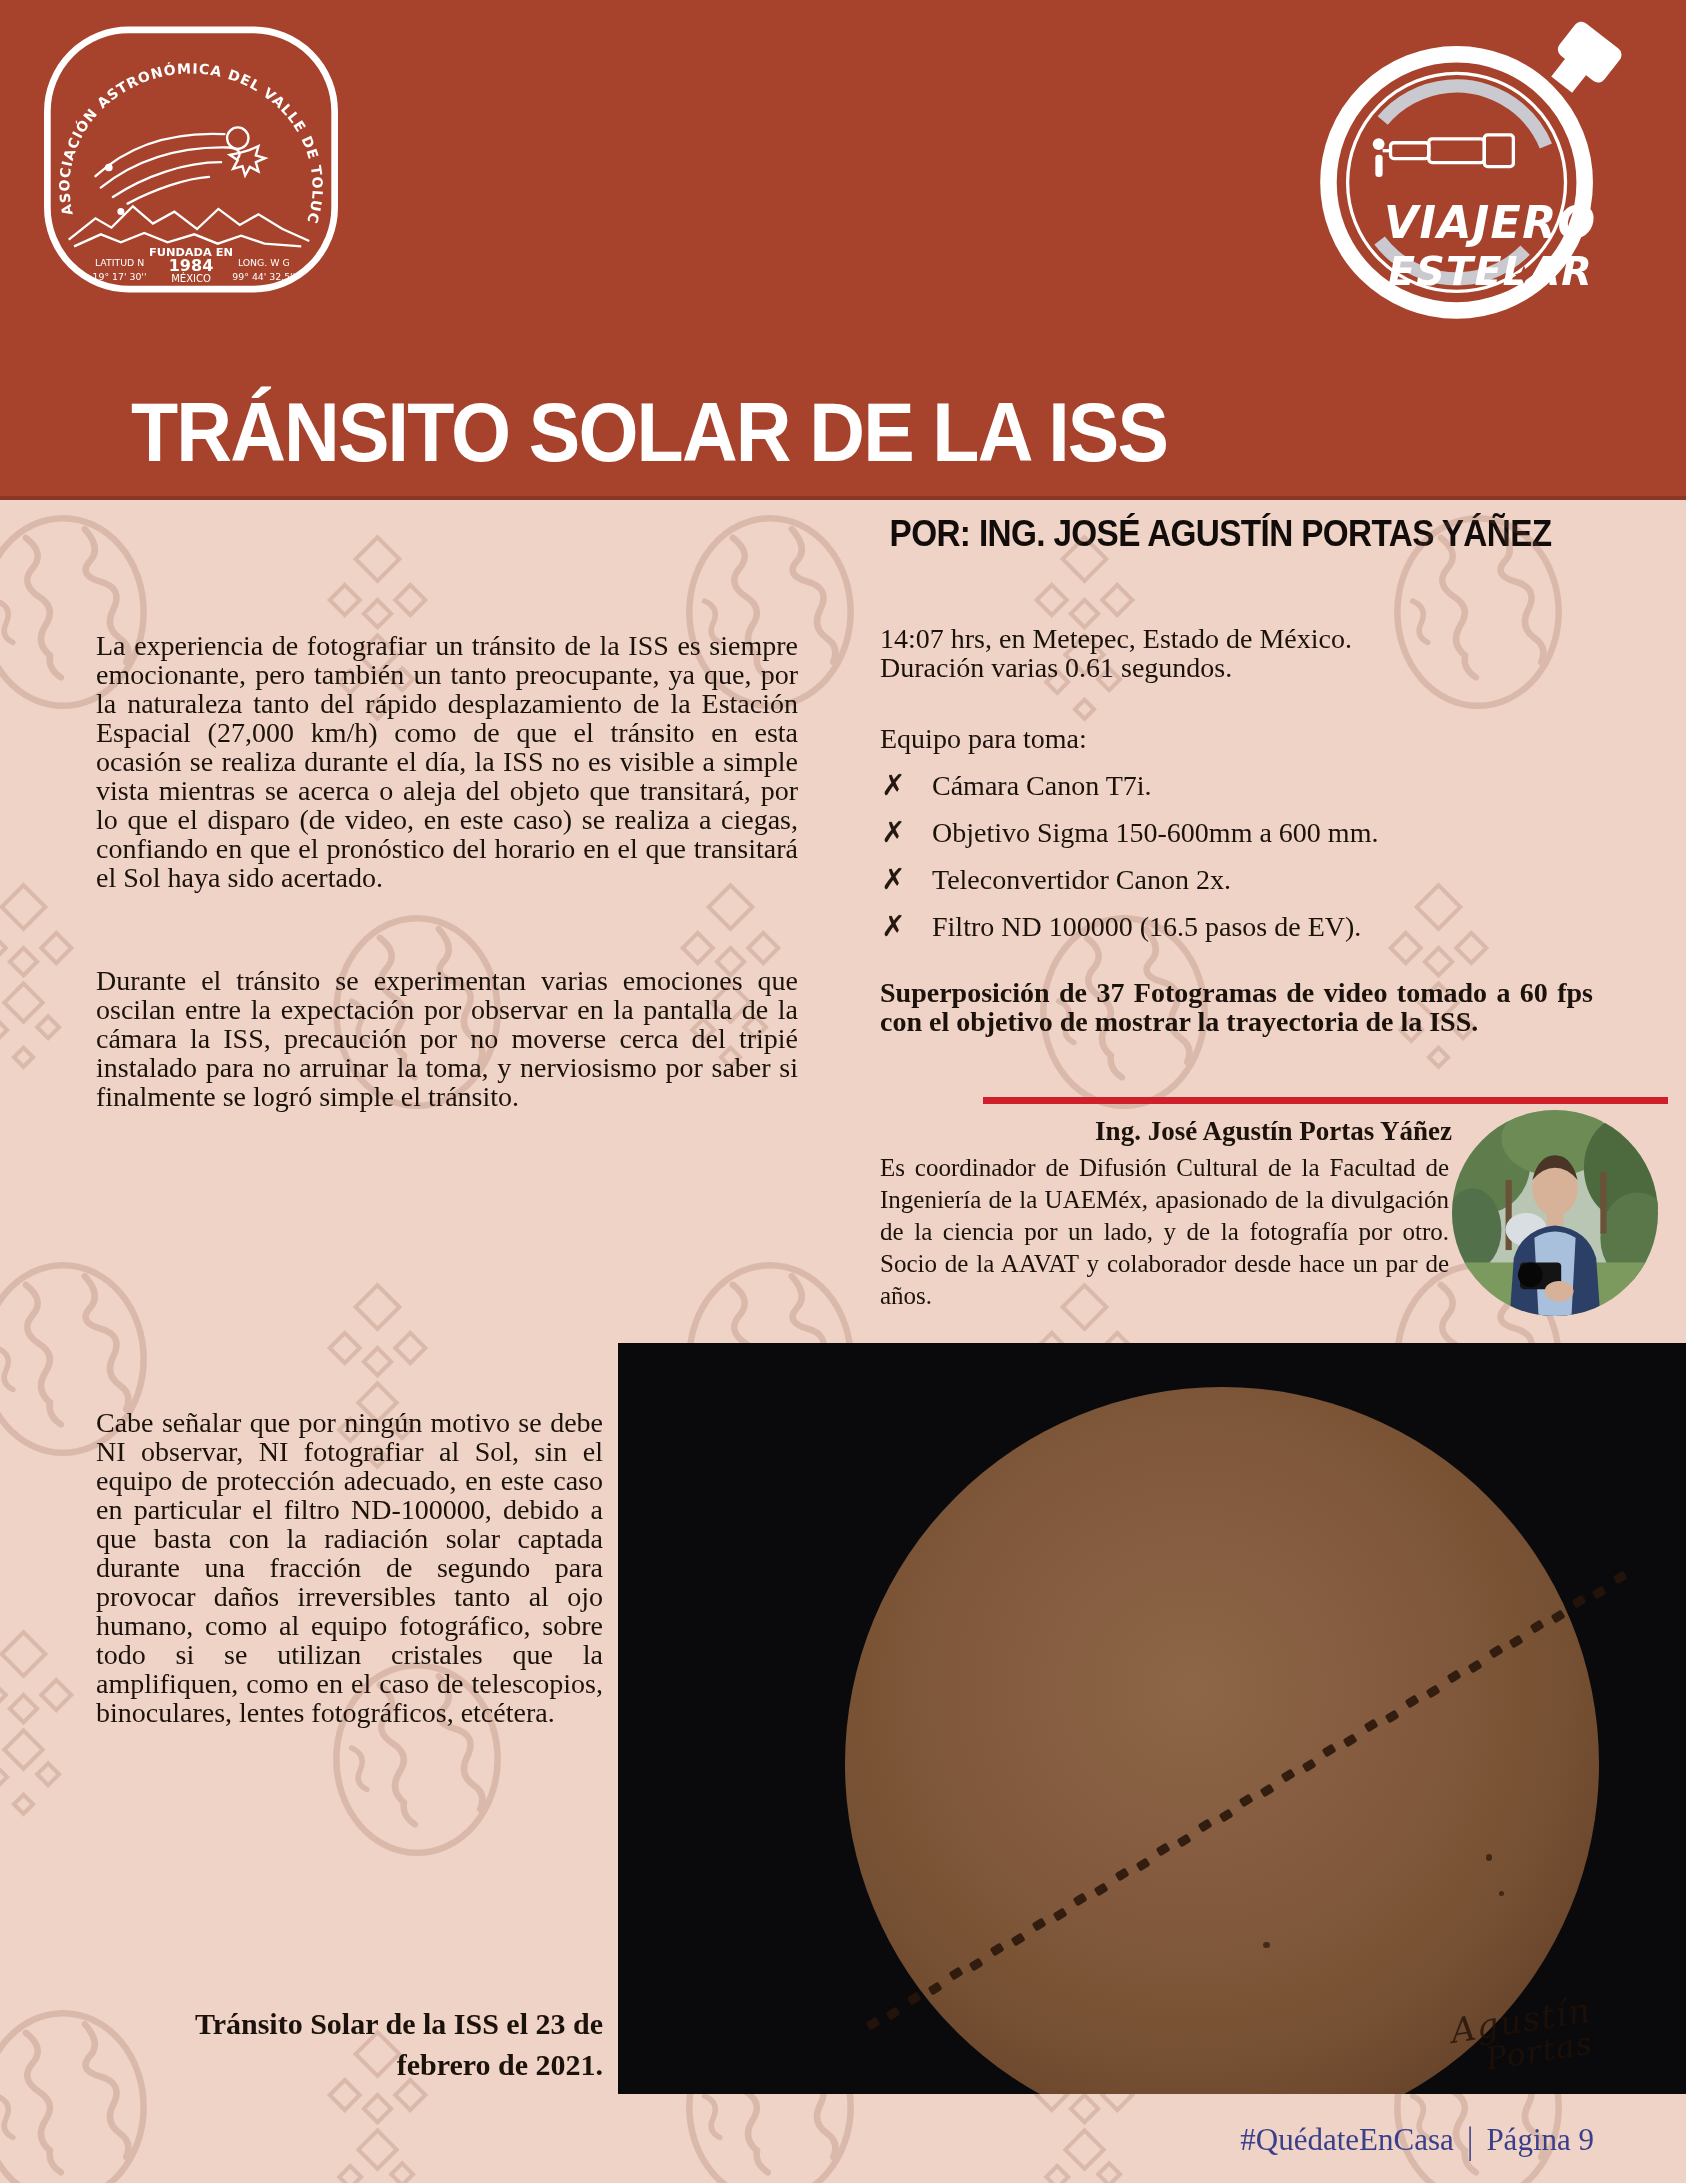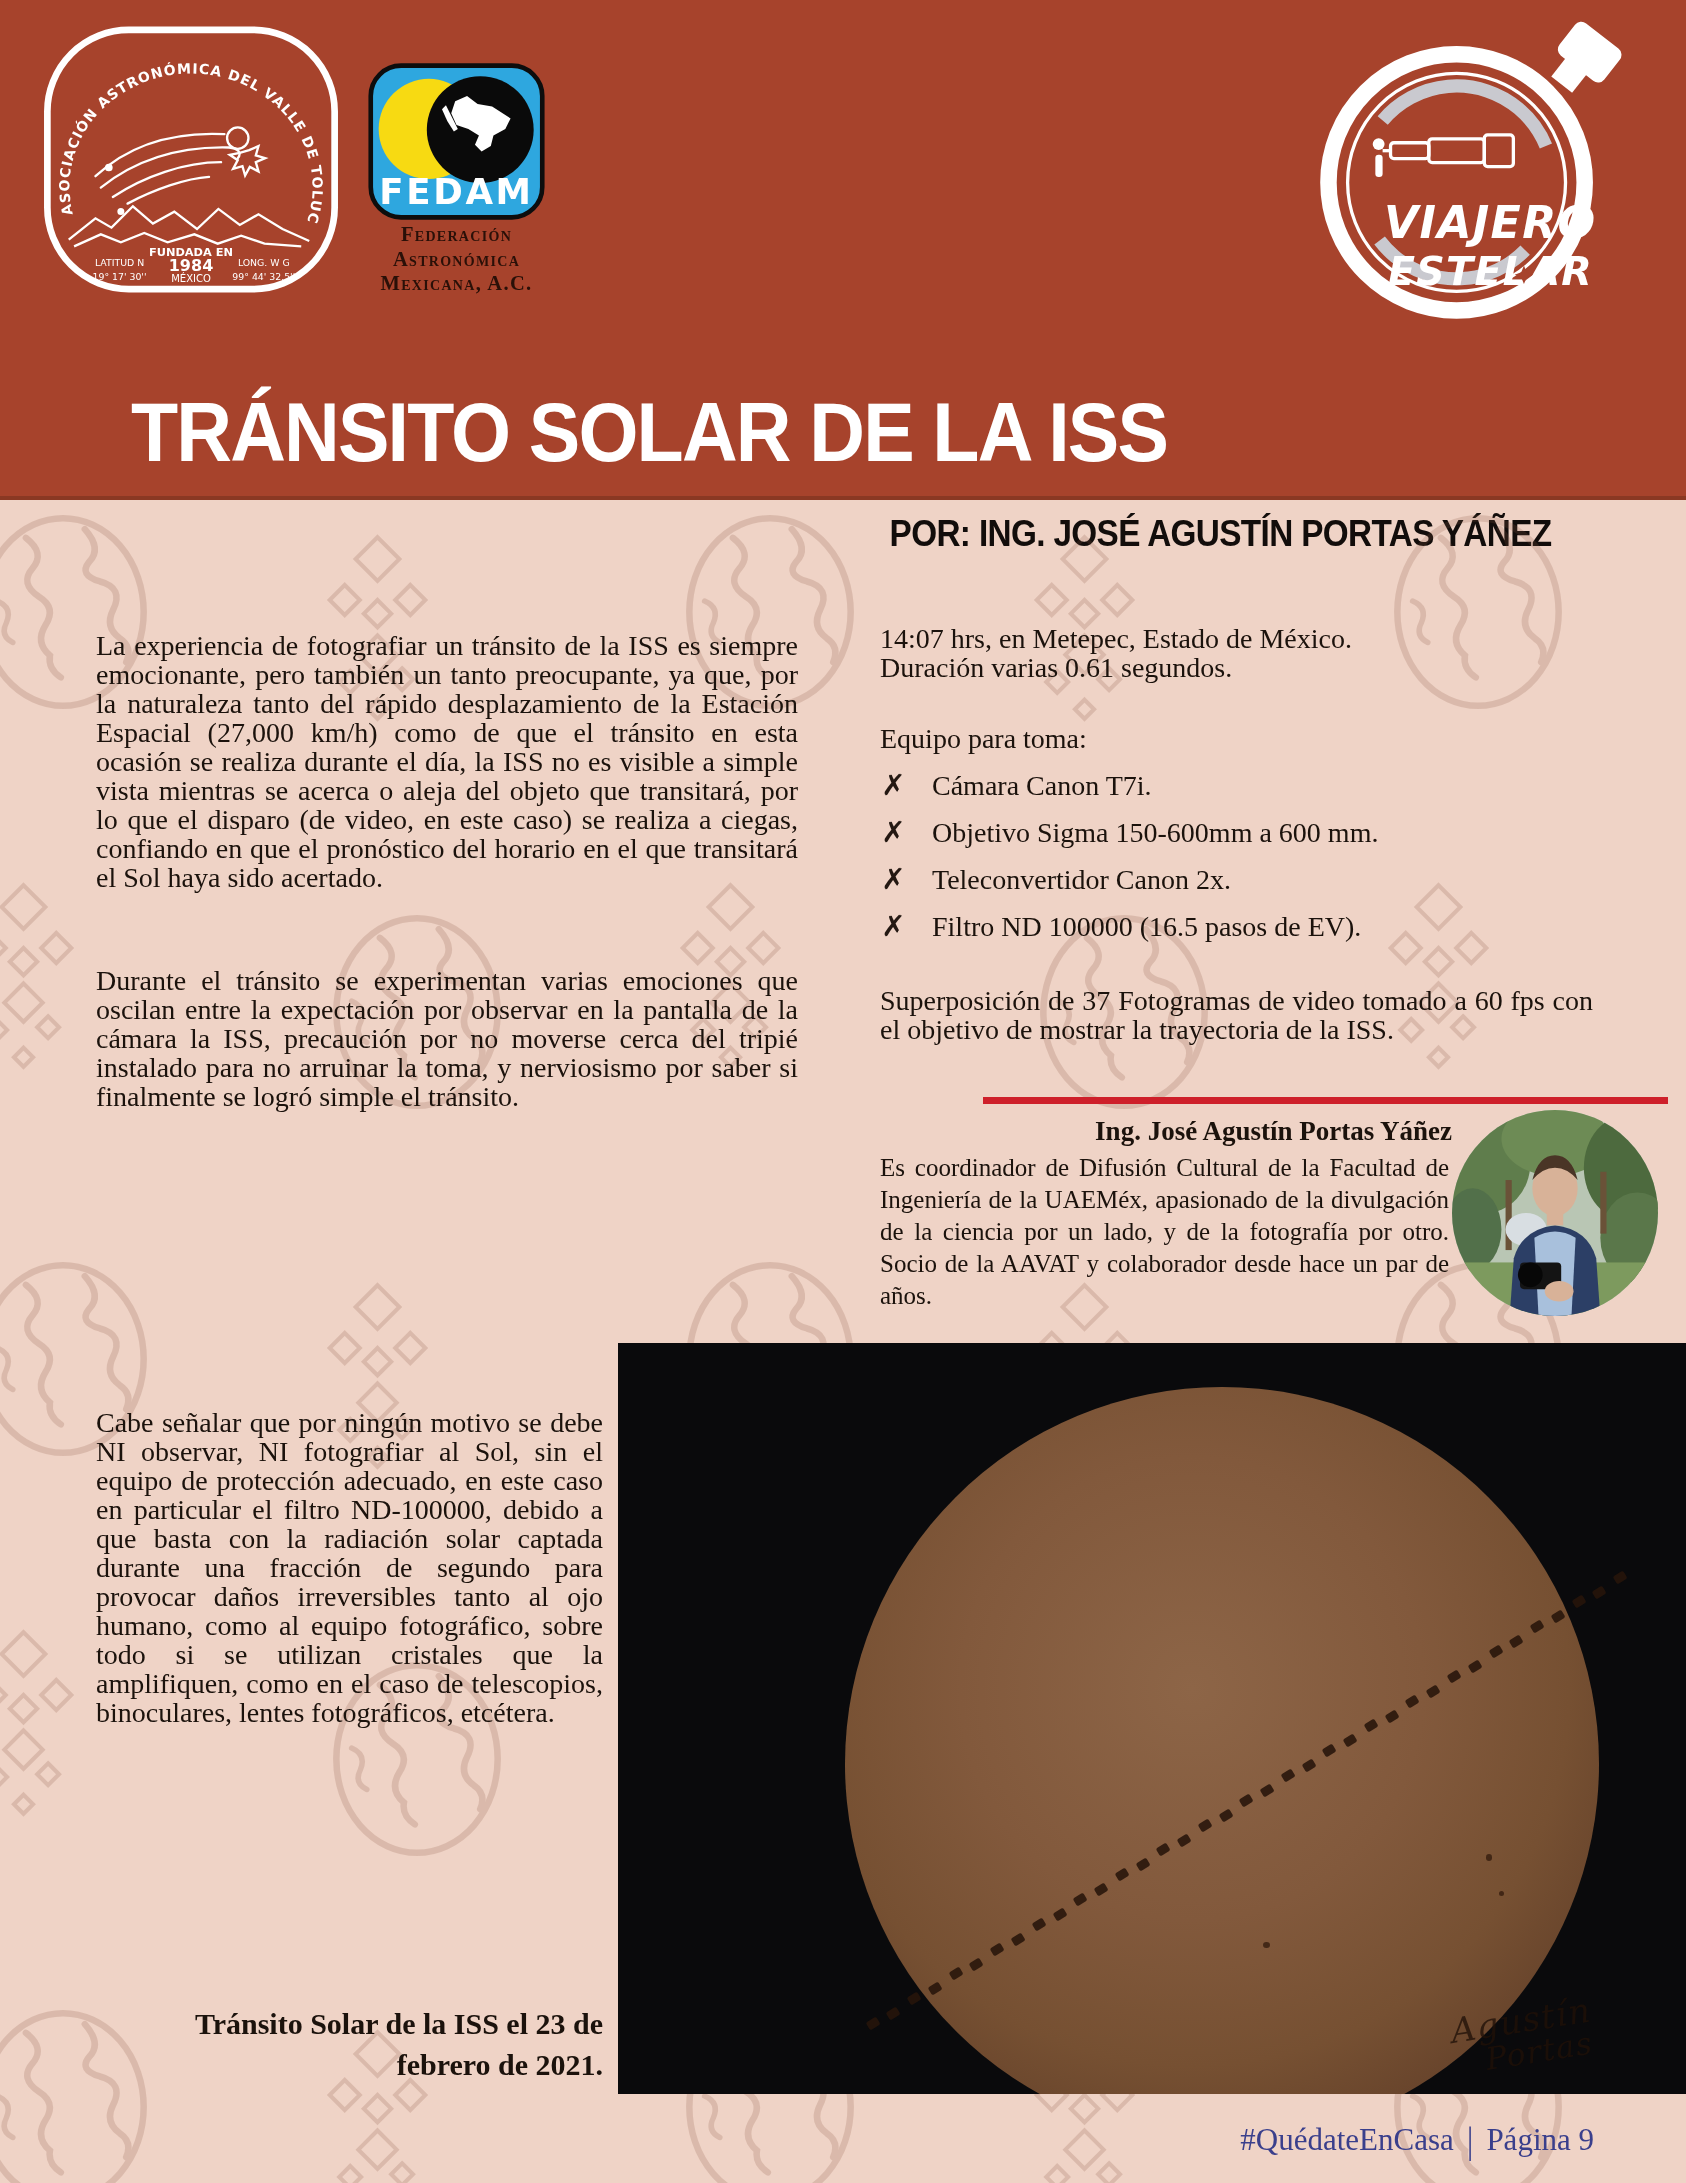--- a/index.html
+++ b/index.html
@@ -41,21 +41,21 @@
   #date-caption{position:absolute;left:96px;top:1979px;width:507px;z-index:2;
                 font-weight:bold;font-size:30px;line-height:41px;text-align:right;margin-top:24px;}
   .b{font-weight:normal;}
 
   #right-col{position:absolute;left:880px;top:624px;width:713px;z-index:2;}
   #equip-heading{margin-top:41px;font-size:28px;}
   #equip-list{margin-top:6.6px;}
   .eq-item{position:relative;padding-left:52px;font-size:28px;line-height:47px;}
   .eq-bullet{position:absolute;left:1.3px;top:0;font-family:"DejaVu Sans",sans-serif;
              font-size:29px;color:#241812;}
-  #superposition{margin-top:36px;}
+  #superposition{margin-top:28px;font-weight:bold;}
 
   
   #red-divider{position:absolute;left:983px;top:1097px;width:685px;height:7.3px;
                background:#CE1F2A;z-index:2;}
   #author-name{position:absolute;left:880px;top:1116px;width:787px;text-align:center;
                font-weight:bold;font-size:27px;z-index:2;}
   #author-bio{position:absolute;left:880px;top:1152px;width:569px;text-align:justify;
               font-size:25px;line-height:32px;z-index:2;}
   #author-photo{position:absolute;left:1452px;top:1110px;width:206px;height:206px;border-radius:50%;
                 overflow:hidden;z-index:2;}
@@ -114,33 +114,20 @@
         <text x="235" y="354" font-size="17" font-weight="bold">FUNDADA EN</text>
         <text x="235" y="377" font-size="24" font-weight="bold">1984</text>
         <text x="235" y="394" font-size="15">MÉXICO</text>
         <text x="128" y="370" font-size="14">LATITUD N</text>
         <text x="128" y="390" font-size="14">19° 17' 30''</text>
         <text x="344" y="370" font-size="14">LONG. W G</text>
         <text x="344" y="390" font-size="14">99° 44' 32.5''</text>
       </g>
     </svg>
 
-    <div id="fedam-logo">
-      <svg width="177" height="157" viewBox="0 0 268 238">
-        <rect x="4" y="4" width="260" height="230" rx="46" fill="#2EA7DF" stroke="#0d0d0d" stroke-width="7"></rect>
-        <circle cx="92" cy="100" r="76" fill="#F7DA12"></circle>
-        <circle cx="170" cy="101" r="81" fill="#0a0a0a"></circle>
-        <path d="M132 58 L150 50 L166 62 L188 66 L216 84 L208 100 L190 110 L186 126 L172 134 L162 124 L168 110 L152 100 L134 94 L126 76 Z" fill="#ffffff"></path>
-        <path d="M118 64 L128 84 L136 100 L130 104 L120 88 L112 70 Z" fill="#ffffff"></path>
-        <text x="134" y="214" text-anchor="middle" font-family="DejaVu Sans, sans-serif" font-size="54" font-weight="bold" letter-spacing="4" fill="#ffffff">FEDAM</text>
-      </svg>
-      <div class="fedam-line">Federación</div>
-      <div class="fedam-line">Astronómica</div>
-      <div class="fedam-line">Mexicana, A.C.</div>
-    </div>
 
     <svg id="viajero-logo" width="317" height="317" viewBox="0 0 480 480">
       <g fill="#ffffff" transform="rotate(38 411 78)">
         <rect x="372" y="22" width="86" height="62" rx="12"></rect>
         <rect x="392" y="82" width="40" height="36"></rect>
       </g>
       <circle cx="228" cy="258" r="194" fill="none" stroke="#ffffff" stroke-width="25"></circle>
       <circle cx="228" cy="258" r="165" fill="none" stroke="#ffffff" stroke-width="5"></circle>
       <circle cx="228" cy="258" r="146" fill="none" stroke="#c9c9cf" stroke-width="20" stroke-dasharray="300 170 250 197" transform="rotate(-140 228 258)"></circle>
       <g stroke="#ffffff" stroke-width="5" fill="none">

